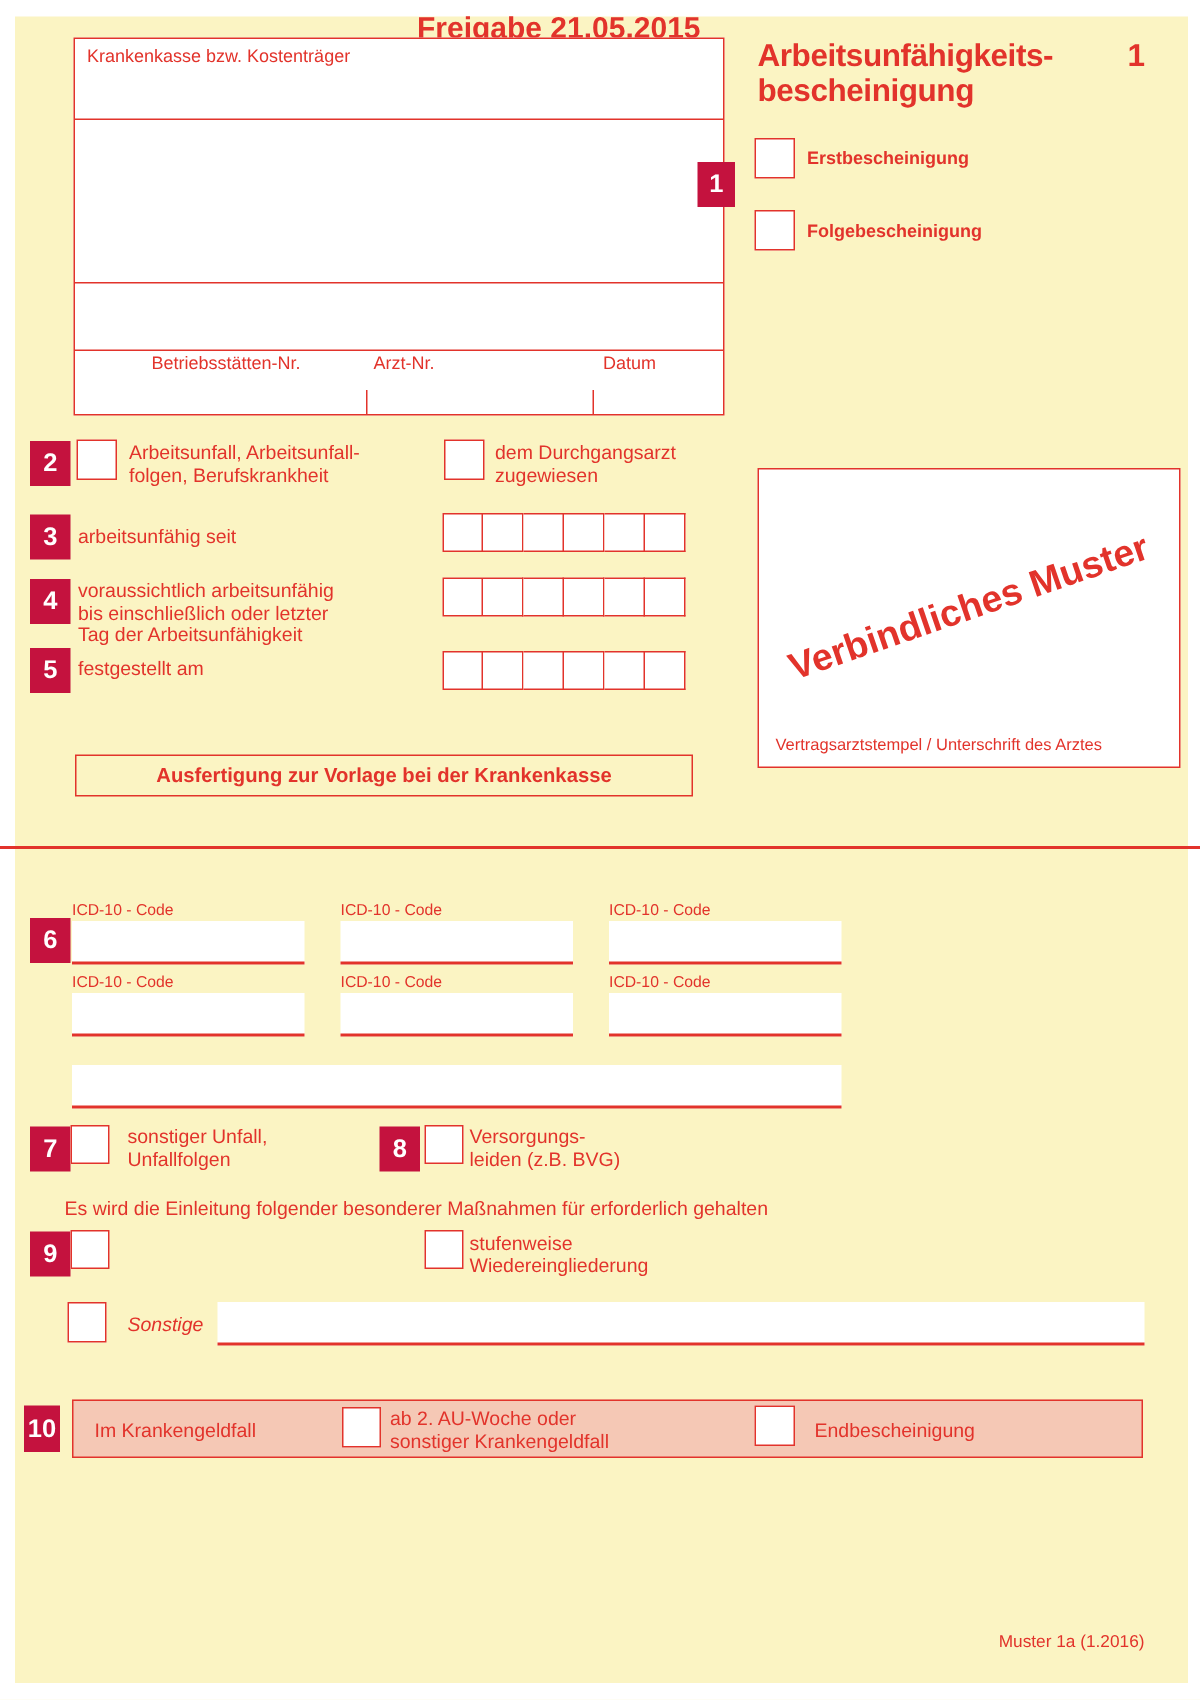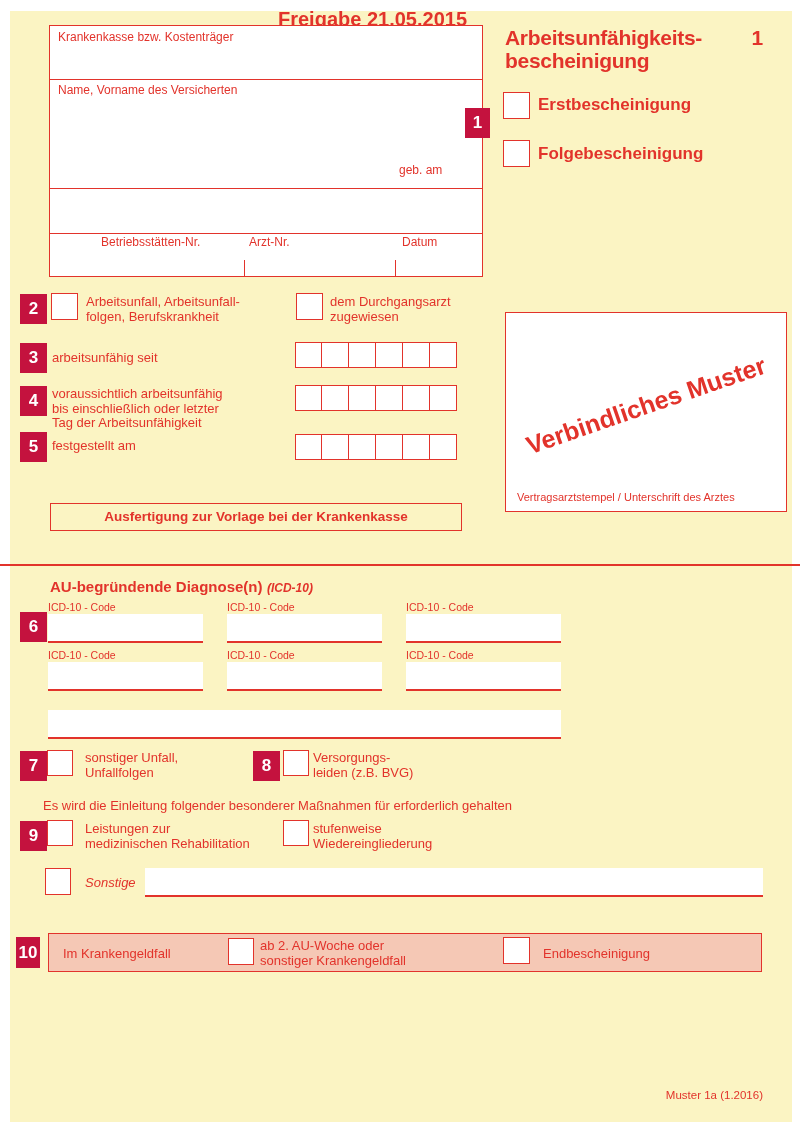--- a/index.html
+++ b/index.html
@@ -11,21 +11,21 @@
   }
   *{margin:0;padding:0;box-sizing:border-box;}
   html,body{width:800px;height:1133px;background:#fff;
     font-family:"Liberation Sans", sans-serif;}
   #canvas{position:relative;width:800px;height:1133px;background:#fff;overflow:hidden;}
   .sheet{position:absolute;left:10px;top:11px;width:782px;height:1111px;background:var(--yellow);}
   .abs{position:absolute;}
   .red{color:var(--red);}
   .lbl{position:absolute;color:var(--red);font-size:12px;line-height:13px;white-space:pre-line;}
   .cblabel{position:absolute;color:var(--red);font-size:13px;line-height:14.5px;white-space:pre-line;}
-  .boldlabel{font-weight:bold;font-size:17px;}
+  .boldlabel{font-weight:bold;font-size:12px;}
   .cb{position:absolute;width:27px;height:27px;background:var(--white);border:1.5px solid var(--red);}
   .cb-s{width:26px;height:26px;}
   .badge{position:absolute;width:27px;height:30px;background:var(--badge);color:#fff;
     font-weight:bold;font-size:17px;display:flex;align-items:center;justify-content:center;}
   .field{position:absolute;background:var(--white);border-bottom:2px solid var(--red);}
   .dategrid{position:absolute;display:flex;}
   .datecell{width:27px;height:26px;background:var(--white);border:1px solid var(--red);border-left:0;}
   .datecell:first-child{border-left:1px solid var(--red);}
   .hline{position:absolute;height:1px;background:var(--red);}
   .vline{position:absolute;width:1px;background:var(--red);}
@@ -54,24 +54,20 @@
 <div id="canvas">
   <div class="sheet"></div>
 
   <div class="freigabe">Freigabe 21.05.2015</div>
 
   <div id="patient-box">
     <div class="abs" style="left:0;top:0;width:432px;height:53px;">
       <span class="lbl" style="left:8px;top:5px;">Krankenkasse bzw. Kostenträger</span>
     </div>
     <div class="hline" style="left:0;top:53px;width:432px;"></div>
-    <div class="abs" style="left:0;top:53px;width:432px;height:109px;">
-      <span class="lbl" style="left:8px;top:5px;">Name, Vorname des Versicherten</span>
-      <span class="lbl" style="left:349px;top:85px;">geb. am</span>
-    </div>
     <div class="hline" style="left:0;top:162px;width:432px;"></div>
     <div class="hline" style="left:0;top:207px;width:432px;"></div>
     <div class="abs" style="left:0;top:207px;width:432px;height:43px;margin-left:43px;">
       <span class="lbl" style="left:8px;top:3px;">Betriebsstätten-Nr.</span>
       <span class="lbl" style="left:156px;top:3px;">Arzt-Nr.</span>
       <span class="lbl" style="left:309px;top:3px;">Datum</span>
       <div class="vline" style="left:151px;top:27px;height:16px;"></div>
       <div class="vline" style="left:302px;top:27px;height:16px;"></div>
     </div>
   </div>
@@ -132,24 +128,20 @@
 
   <div id="stamp-box">
     <div id="watermark">Verbindliches Muster</div>
     <span class="abs red" style="left:11px;top:178px;font-size:11px;">Vertragsarztstempel / Unterschrift des Arztes</span>
   </div>
 
   <div id="copy-box">Ausfertigung zur Vorlage bei der Krankenkasse</div>
 
   <div id="divider"></div>
 
-  <div class="abs" style="left:50px;top:578px;">
-    <span class="red" style="font-weight:bold;font-size:15px;">AU-begründende Diagnose(n)</span>
-    <span class="red" style="font-weight:bold;font-style:italic;font-size:12px;">(ICD-10)</span>
-  </div>
 
   <div class="badge" style="left:20px;top:612px;">6</div>
 
   <span class="icd-lbl" style="left:48px;top:601px;">ICD-10 - Code</span>
   <span class="icd-lbl" style="left:227px;top:601px;">ICD-10 - Code</span>
   <span class="icd-lbl" style="left:406px;top:601px;">ICD-10 - Code</span>
   <div class="field" style="left:48px;top:614px;width:155px;height:29px;"></div>
   <div class="field" style="left:227px;top:614px;width:155px;height:29px;"></div>
   <div class="field" style="left:406px;top:614px;width:155px;height:29px;"></div>
 
@@ -168,22 +160,20 @@
 Unfallfolgen</span>
   <div class="badge" style="left:253px;top:751px;">8</div>
   <div class="cb cb-s" style="left:283px;top:750px;"></div>
   <span class="cblabel" style="left:313px;top:751px;">Versorgungs-
 leiden (z.B. BVG)</span>
 
   <span class="cblabel" style="left:43px;top:799px;white-space:nowrap;">Es wird die Einleitung folgender besonderer Maßnahmen für erforderlich gehalten</span>
 
   <div class="badge" style="left:20px;top:821px;">9</div>
   <div class="cb cb-s" style="left:47px;top:820px;"></div>
-  <span class="cblabel" style="left:85px;top:822px;">Leistungen zur
-medizinischen Rehabilitation</span>
   <div class="cb cb-s" style="left:283px;top:820px;"></div>
   <span class="cblabel" style="left:313px;top:822px;">stufenweise
 Wiedereingliederung</span>
 
   <div class="cb cb-s" style="left:45px;top:868px;height:27px;"></div>
   <span class="cblabel" style="left:85px;top:876px;font-style:italic;">Sonstige</span>
   <div class="field" style="left:145px;top:868px;width:618px;height:29px;"></div>
 
   <div id="pink-box"></div>
   <div class="badge" style="left:16px;top:937px;width:24px;height:31px;">10</div>

